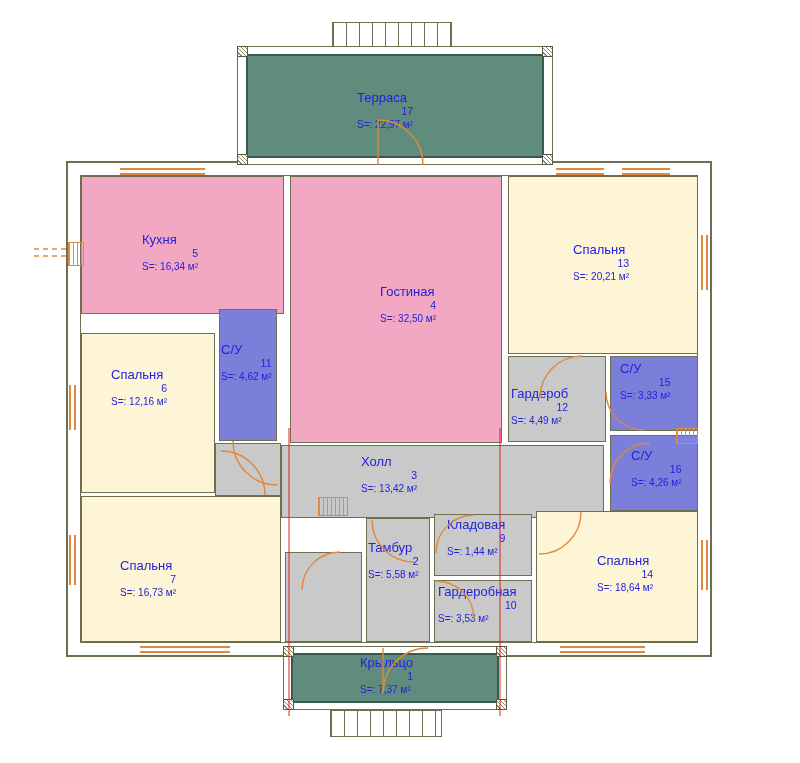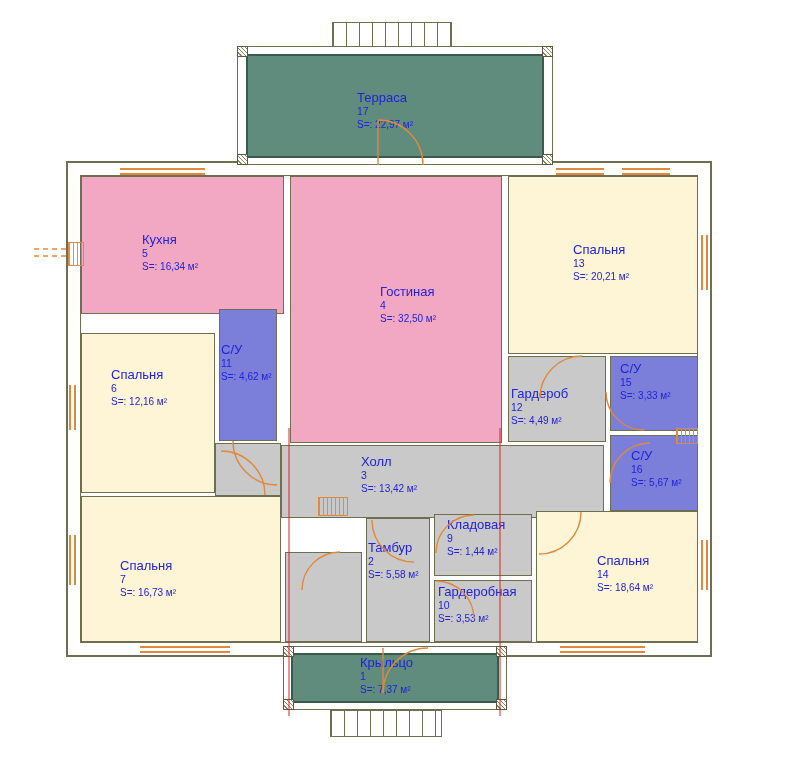--- a/index.html
+++ b/index.html
@@ -13,21 +13,21 @@
     border:1.5px solid #6e6e50;box-sizing:border-box;background:#fff;z-index:2;}
   .annex{position:absolute;background:#fff;border:1.5px solid #6e6e50;box-sizing:border-box;z-index:2;}
   .annex-green{position:absolute;background:#5f8c7c;border:2px solid #3a5a4c;box-sizing:border-box;z-index:3;}
   .room{position:absolute;border:1.5px solid #6e6e50;box-sizing:border-box;z-index:4;}
   .fill-pink{background:#f2a8c2;}
   .fill-cream{background:#fdf5d6;}
   .fill-blue{background:#7b7fd9;}
   .fill-gray{background:#c9c9c9;}
   .label{position:absolute;color:#2222dd;z-index:30;white-space:nowrap;}
   .rname{font-size:13px;line-height:15px;}
-  .rnum{font-size:10.5px;line-height:13px;}
+  .rnum{font-size:10.5px;line-height:13px;text-align:right;}
   .rarea{font-size:10px;line-height:13px;}
   .window-h{position:absolute;height:7px;border-top:2px solid #e0893c;
     border-bottom:2px solid #e0893c;box-sizing:border-box;background:#fff;z-index:20;}
   .window-v{position:absolute;width:7px;border-left:2px solid #e0893c;
     border-right:2px solid #e0893c;box-sizing:border-box;background:#fff;z-index:20;}
   .post{position:absolute;width:11px;height:11px;border:1px solid #5a5a40;box-sizing:border-box;
     background:repeating-linear-gradient(45deg,#ffffff 0 2px,#8a8a60 2px 3px);z-index:25;}
   .hatchblock{position:absolute;border:1px solid #e0893c;box-sizing:border-box;
     background:repeating-linear-gradient(90deg,rgba(224,137,60,.95) 0 1px,transparent 1px 4px);z-index:22;}
   .steps{position:absolute;border:1.5px solid #6e6e50;box-sizing:border-box;background:
@@ -154,21 +154,21 @@
     <div class="rarea">S=: 4,49 м²</div>
   </div>
   <div class="label" style="left:620px;top:361px">
     <div class="rname">С/У</div>
     <div class="rnum">15</div>
     <div class="rarea">S=: 3,33 м²</div>
   </div>
   <div class="label" style="left:631px;top:448px">
     <div class="rname">С/У</div>
     <div class="rnum">16</div>
-    <div class="rarea">S=: 5,67 м²</div>
+    <div class="rarea">S=: 4,26 м²</div>
   </div>
   <div class="label" style="left:361px;top:454px">
     <div class="rname">Холл</div>
     <div class="rnum">3</div>
     <div class="rarea">S=: 13,42 м²</div>
   </div>
   <div class="label" style="left:447px;top:517px">
     <div class="rname">Кладовая</div>
     <div class="rnum">9</div>
     <div class="rarea">S=: 1,44 м²</div>

